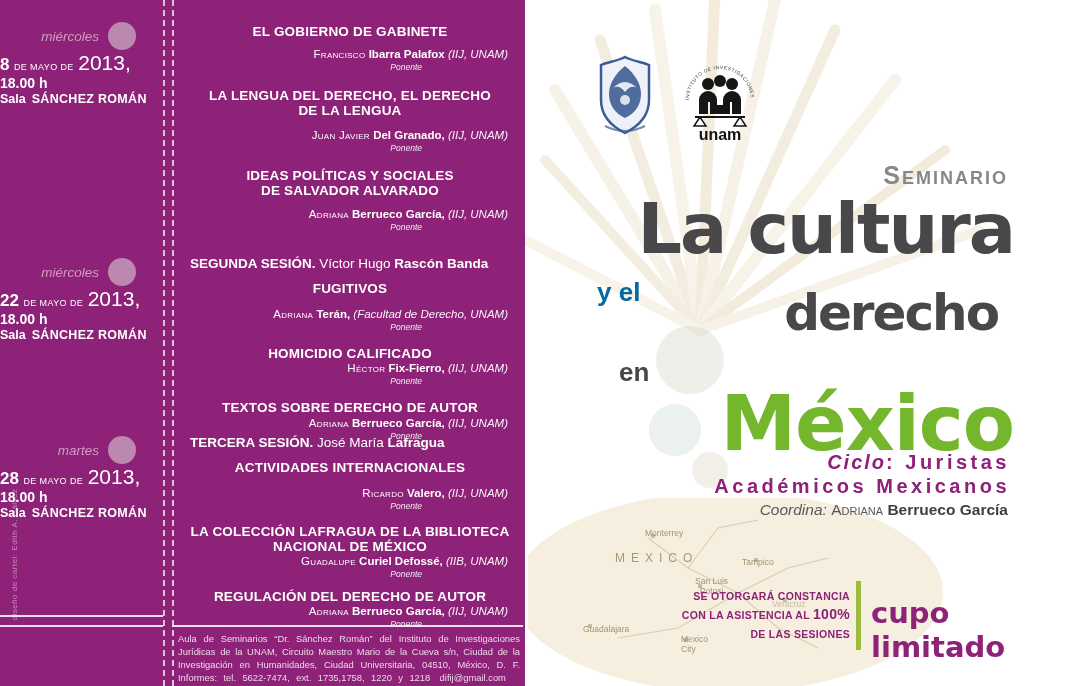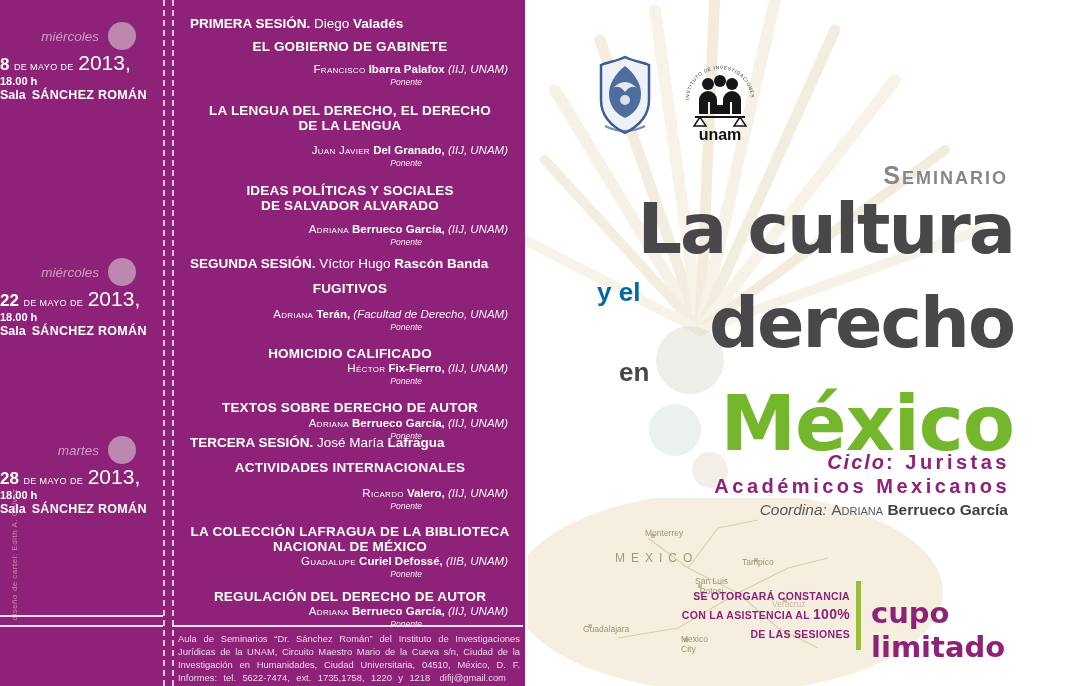--- a/index.html
+++ b/index.html
@@ -20,21 +20,21 @@
 
   
   .date-block{position:absolute;left:0;width:160px;text-align:left;}
   .day-row{display:flex;justify-content:flex-end;align-items:center;gap:9px;padding-right:24px;}
   .day-name{font-style:italic;font-size:13.5px;color:#cf9ec2;}
   .day-dot{width:28px;height:28px;border-radius:50%;background:#bd88b0;}
   .date-line{margin-top:1px;padding-right:6px;line-height:1.1;}
   .date-num{font-weight:bold;font-size:17px;}
   .date-mid{font-size:9px;text-transform:uppercase;letter-spacing:.4px;}
   .date-year{font-size:21px;}
-  .time-line{font-weight:bold;font-size:11px;padding-right:6px;line-height:1.25;}
+  .time-line{font-weight:bold;font-size:14px;padding-right:6px;line-height:1.25;}
   .room-line{font-weight:bold;font-size:12.5px;padding-right:6px;line-height:1.25;}
   .room-name{margin-left:6px;letter-spacing:.3px;}
 
   
   .session{position:absolute;left:178px;width:344px;color:#fff;}
   .session-h{font-size:13.5px;margin-left:12px;}
   .b{font-weight:bold;}
   .talk-title{font-weight:bold;font-size:13.5px;text-align:center;white-space:pre-line;
       line-height:1.15;letter-spacing:.2px;}
   .speaker{text-align:right;font-size:11.5px;padding-right:14px;}
@@ -51,21 +51,21 @@
   .map-label{position:absolute;color:#8d7b50;opacity:.8;font-size:8.5px;white-space:pre-line;line-height:1.15;}
   .map-country{font-size:12px;letter-spacing:6px;opacity:.75;}
 
   .logos{position:absolute;left:595px;top:54px;display:flex;gap:22px;align-items:flex-start;}
 
   .kicker{position:absolute;right:58px;top:161px;font-size:25px;font-weight:bold;
       font-variant:small-caps;color:#87878a;letter-spacing:2px;}
   .big{font-family:"DejaVu Sans","Liberation Sans",sans-serif;font-weight:bold;color:#48484a;line-height:1;}
   .t1{position:absolute;right:52px;top:194px;font-size:70px;letter-spacing:-2px;}
   .conn1{position:absolute;left:597px;top:277px;font-size:26px;font-weight:bold;color:#0369a1;}
-  .t2{position:absolute;right:52px;top:288px;font-size:70px;letter-spacing:-2px;margin-left:32px;}
+  .t2{position:absolute;right:68px;top:288px;font-size:50px;letter-spacing:-2px;margin-left:32px;}
   .conn2{position:absolute;left:619px;top:357px;font-size:26px;font-weight:bold;color:#48484a;}
   .t3{position:absolute;right:52px;top:365px;font-size:76px;letter-spacing:-1px;color:#74b62c;margin-top:21px;}
 
   .cycle{position:absolute;right:56px;top:450px;text-align:right;color:#8e2178;font-weight:bold;
       font-size:20px;letter-spacing:3.5px;line-height:1.2;}
   .cycle i{letter-spacing:2px;}
   .coordina{position:absolute;right:58px;top:501px;font-size:15.5px;color:#58585a;}
   .coordina .lbl{font-style:italic;}
   .coordina .nm{font-variant:small-caps;}
   .coordina .b{color:#3f3f41;}
@@ -227,25 +227,20 @@
         <span class="date-mid">de mayo de</span>
         <span class="date-year">2013,</span>
       </div>
       <div class="time-line">18.00 h</div>
       <div class="room-line">
         <span>Sala</span><span class="room-name">SÁNCHEZ ROMÁN</span>
       </div>
     </div>
 
     <div class="session" style="top:16px;">
-      <div class="session-h">
-        <span class="b">PRIMERA SESIÓN.</span>
-        <span>Diego</span>
-        <span class="b">Valadés</span>
-      </div>
       <div style="margin-top:8px;">
         <div class="talk-title">EL GOBIERNO DE GABINETE</div>
         <div class="speaker" style="margin-top:8px;">
           <span class="sc">Francisco</span>
           <span class="b">Ibarra Palafox</span>
           <span class="af">(IIJ, UNAM)</span>
         </div>
         <div class="ponente" style="margin-top:2px;">Ponente</div>
       </div>
       <div style="margin-top:16px;">

